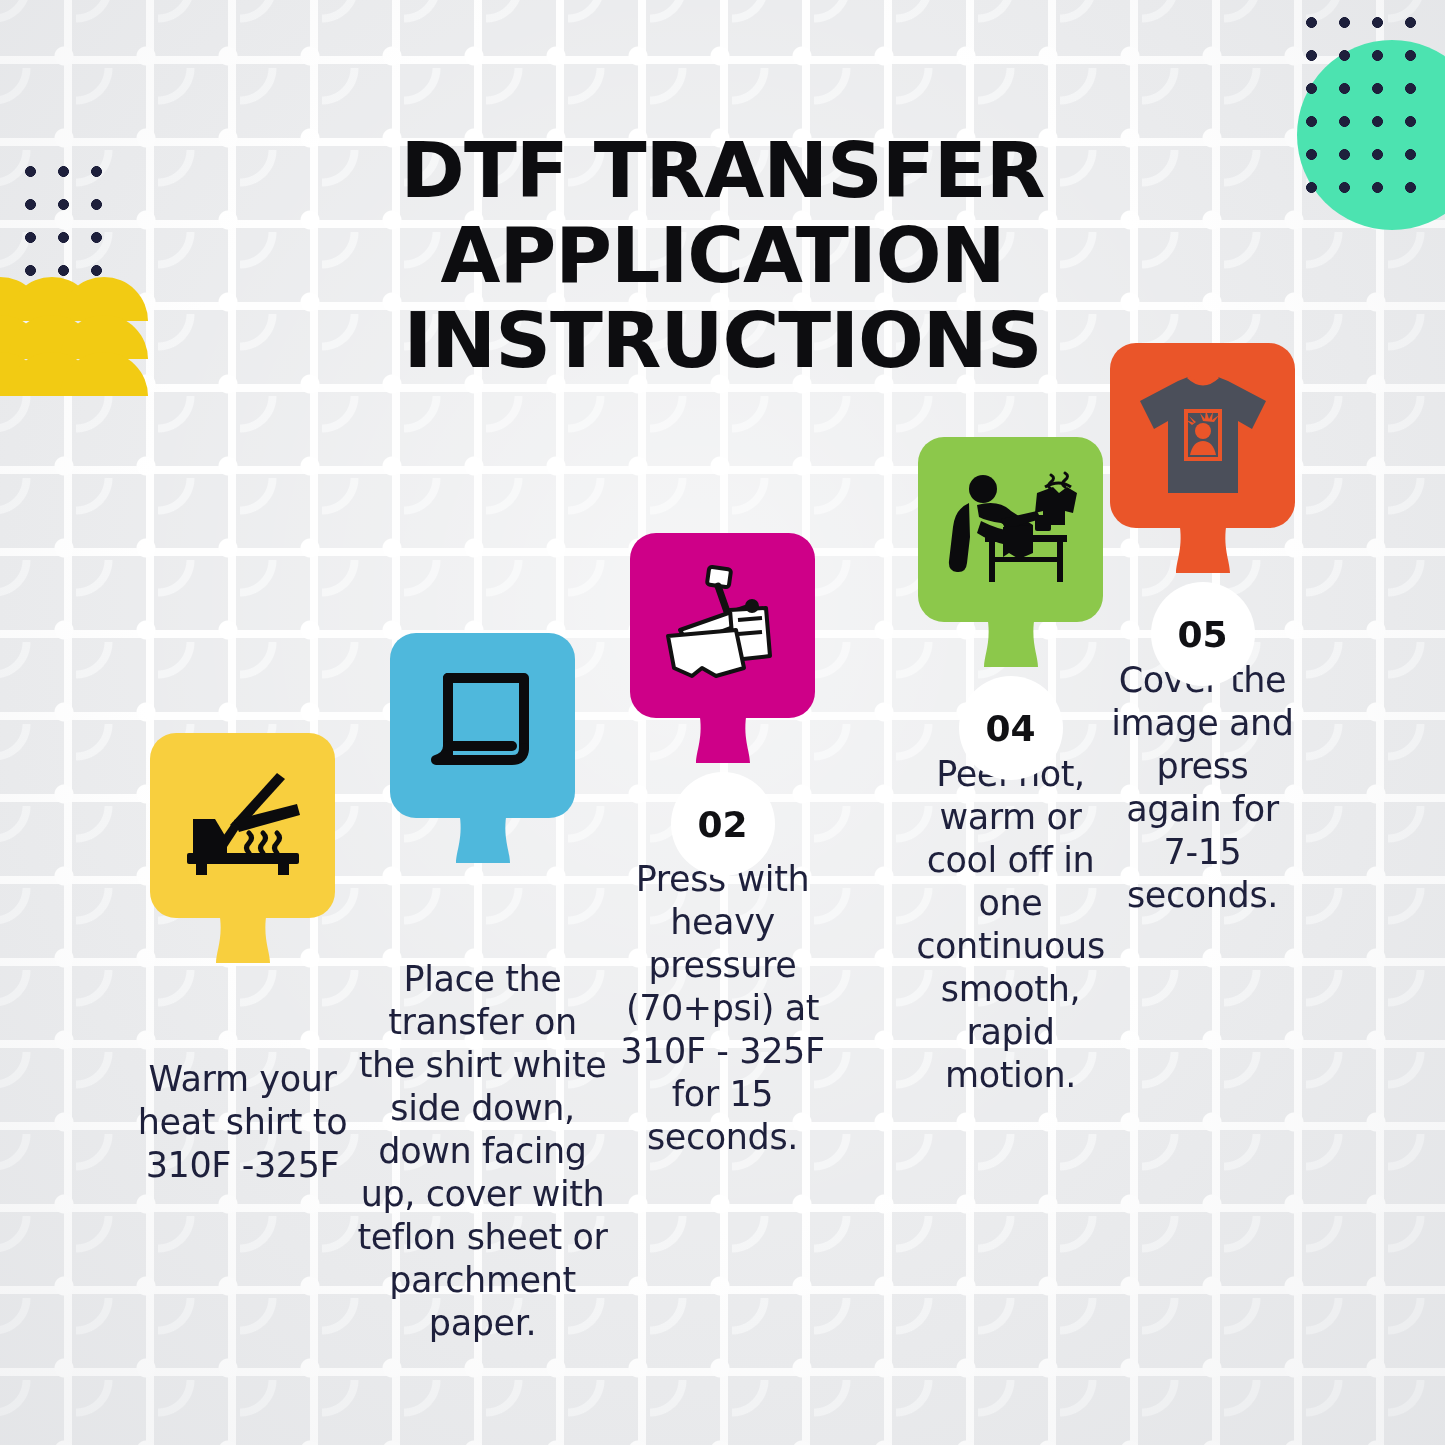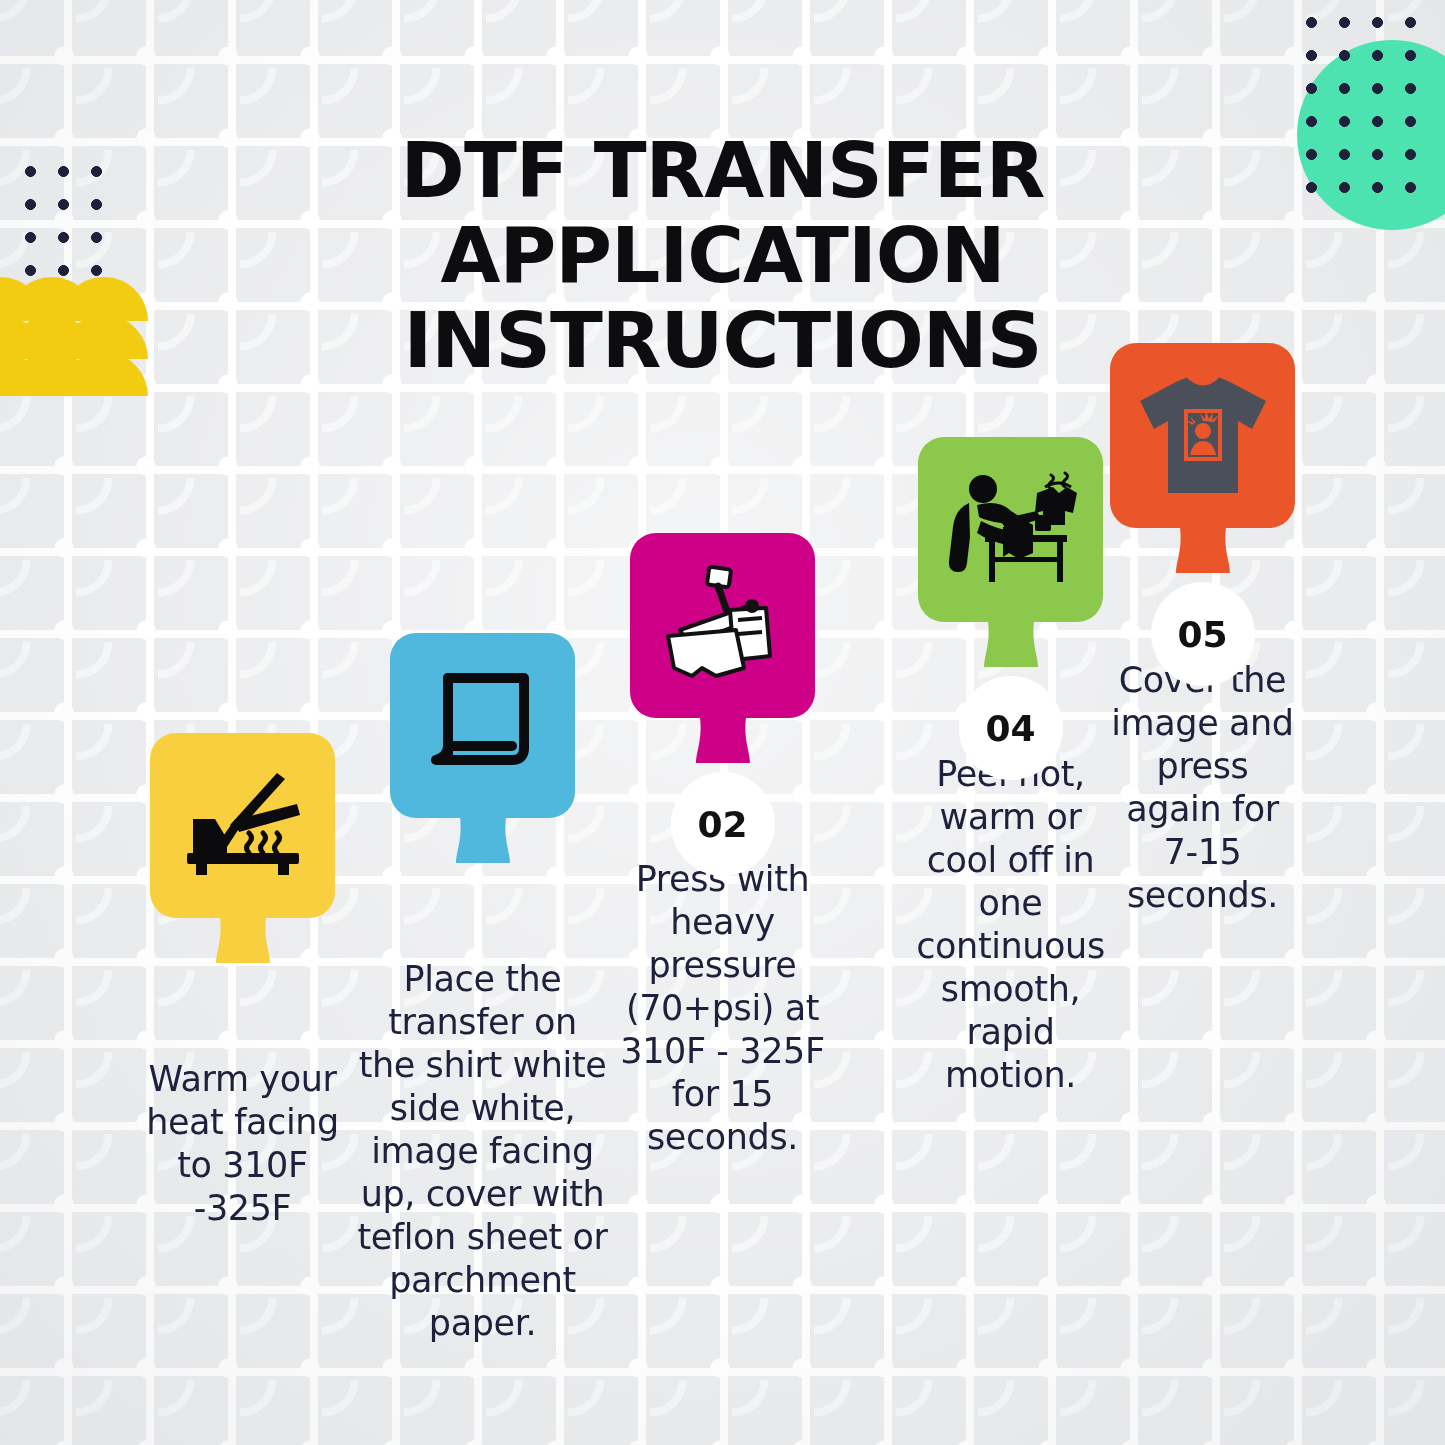--- a/index.html
+++ b/index.html
@@ -235,38 +235,38 @@
             <path d="M14 52 L36 52 L48 72 L48 86 L14 86 Z"></path>
             <rect x="8" y="86" width="112" height="11" rx="2"></rect>
             <rect x="17" y="97" width="11" height="11"></rect>
             <rect x="99" y="97" width="11" height="11"></rect>
             <path d="M70 66 q5 5 0 10 q-5 5 0 10" stroke="#0b0b0d" stroke-width="5" fill="none" stroke-linecap="round"></path>
             <path d="M84 66 q5 5 0 10 q-5 5 0 10" stroke="#0b0b0d" stroke-width="5" fill="none" stroke-linecap="round"></path>
             <path d="M98 66 q5 5 0 10 q-5 5 0 10" stroke="#0b0b0d" stroke-width="5" fill="none" stroke-linecap="round"></path>
           </g>
         </svg>
       </div>
-      <div class="caption">Warm your heat facing to 310F -325F</div>
+      <div class="caption">Warm your heat shirt to 310F -325F</div>
     </div>
 
     <div class="step" id="step-2">
       <svg class="neck" viewBox="0 0 54 74" preserveAspectRatio="none">
         <path d="M3,0 L51,0 C46,26 54,40 54,52 L0,52 C0,40 8,26 3,0 Z" fill="#4fb8dc"></path>
       </svg>
       <div class="card" style="background:#4fb8dc">
         <svg class="icon-svg" width="118" height="112" viewBox="0 0 118 112">
           <g fill="none" stroke="#0b0b0d" stroke-width="10" stroke-linejoin="round" stroke-linecap="round">
             <path d="M24 8 L100 8 L100 78"></path>
             <path d="M24 8 L24 88"></path>
             <path d="M100 78 q0 12 -12 12 L12 90 q12 -4 12 -14" fill="none"></path>
             <path d="M24 76 L88 76"></path>
           </g>
         </svg>
       </div>
-      <div class="caption">Place the transfer on the shirt white side white, image facing up, cover with teflon sheet or parchment paper.</div>
+      <div class="caption">Place the transfer on the shirt white side down, down facing up, cover with teflon sheet or parchment paper.</div>
     </div>
 
     <div class="step" id="step-3">
       <svg class="neck" viewBox="0 0 54 74" preserveAspectRatio="none">
         <path d="M3,0 L51,0 C46,26 54,40 54,52 L0,52 C0,40 8,26 3,0 Z" fill="#ce0088"></path>
       </svg>
       <div class="card" style="background:#ce0088">
         <svg class="icon-svg" width="130" height="124" viewBox="0 0 130 124">
           <g stroke="#111" stroke-width="4" stroke-linejoin="round">
             <rect x="50" y="4" width="22" height="18" rx="3" fill="#fff" transform="rotate(8 61 13)"></rect>

